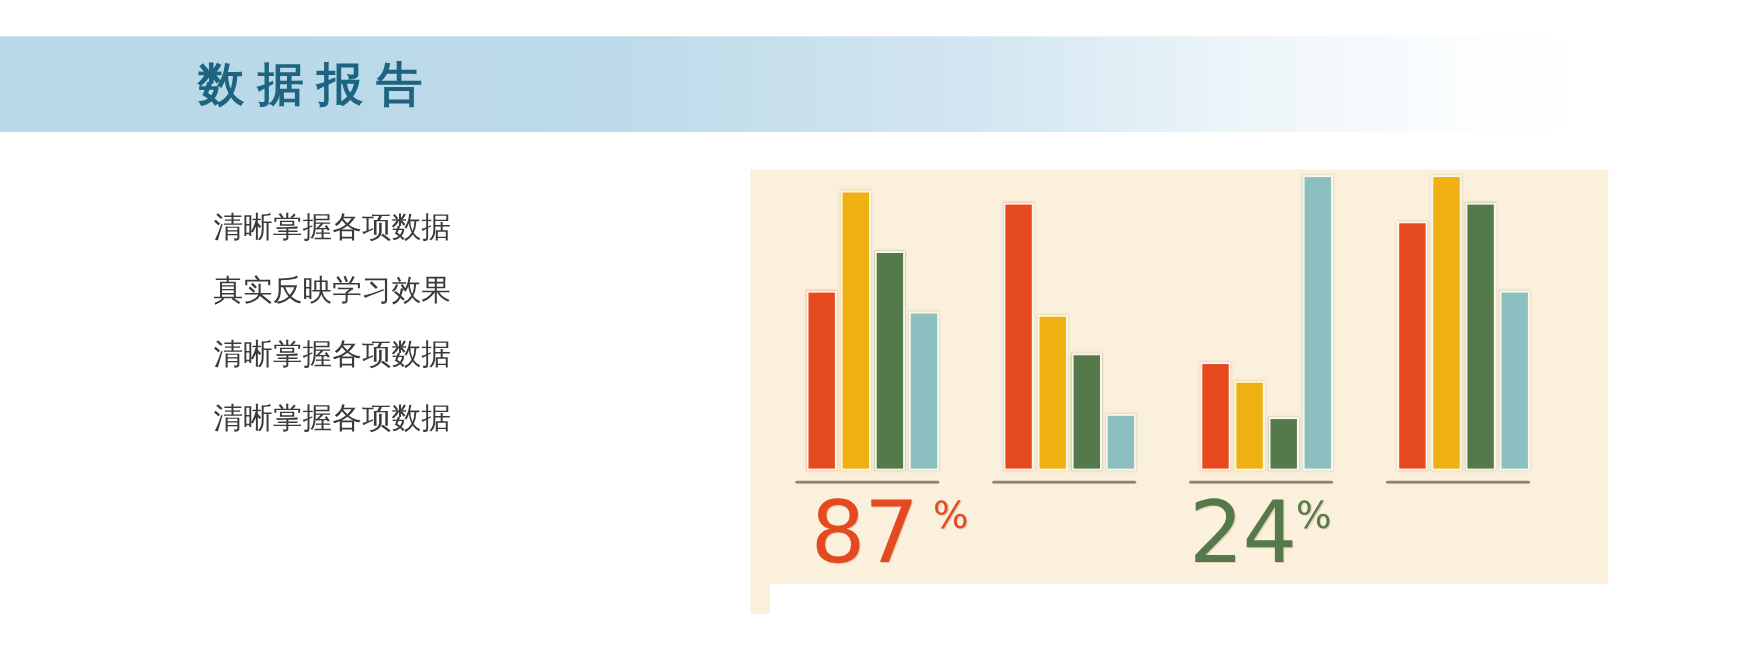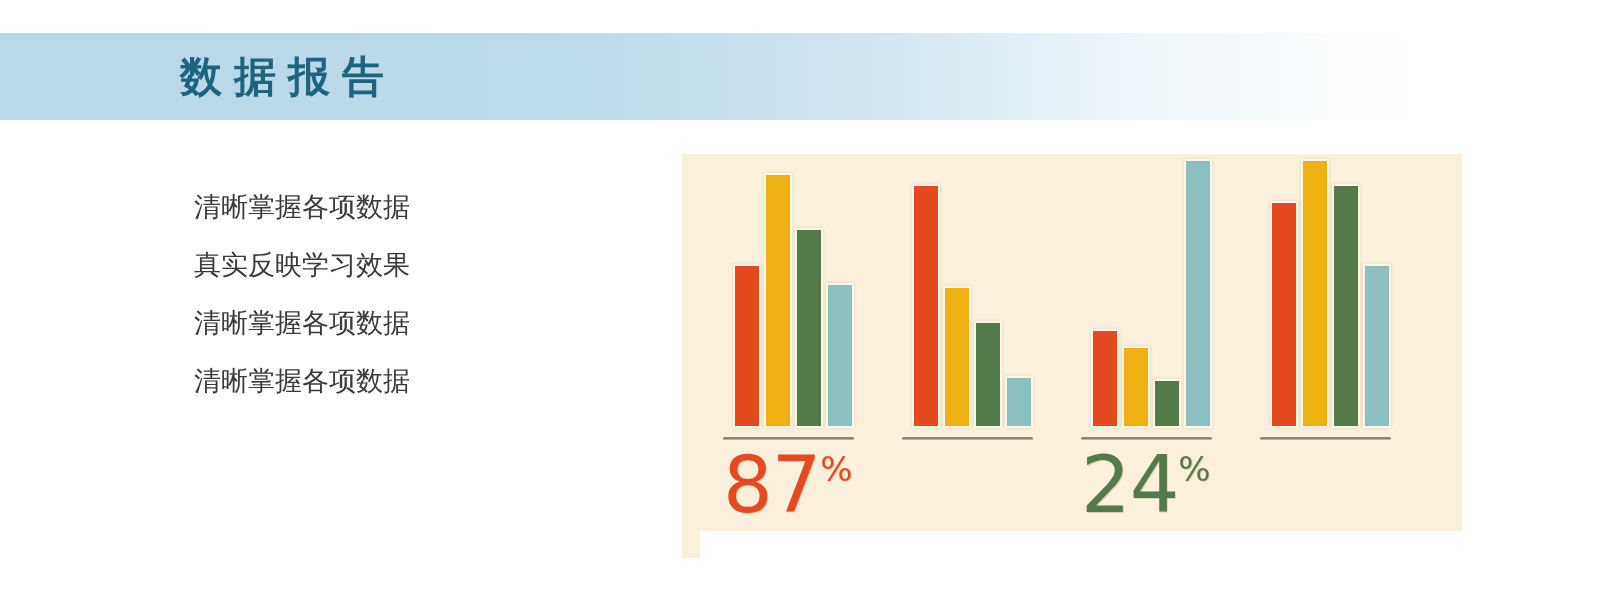--- a/index.html
+++ b/index.html
@@ -118,21 +118,21 @@
     text-shadow: 1px 1px 0 rgba(180,150,110,0.35);
   }
   .pct-sign {
     font-size: 34px;
     line-height: 1;
     vertical-align: top;
     position: relative;
     top: 6px;
     text-shadow: 1px 1px 0 rgba(180,150,110,0.35);
   }
-  .c-red    { color: #e5491f; }
+  .c-red    { color: #e5491f; margin-left: 14px; }
   .c-yellow { color: #eeb111; }
   .c-green  { color: #547a4b; }
   .c-teal   { color: #8cc0c0; }
 </style>
 </head>
 <body>
 
 <div id="header-banner"></div>
 <div id="page-title">数据报告</div>
 

